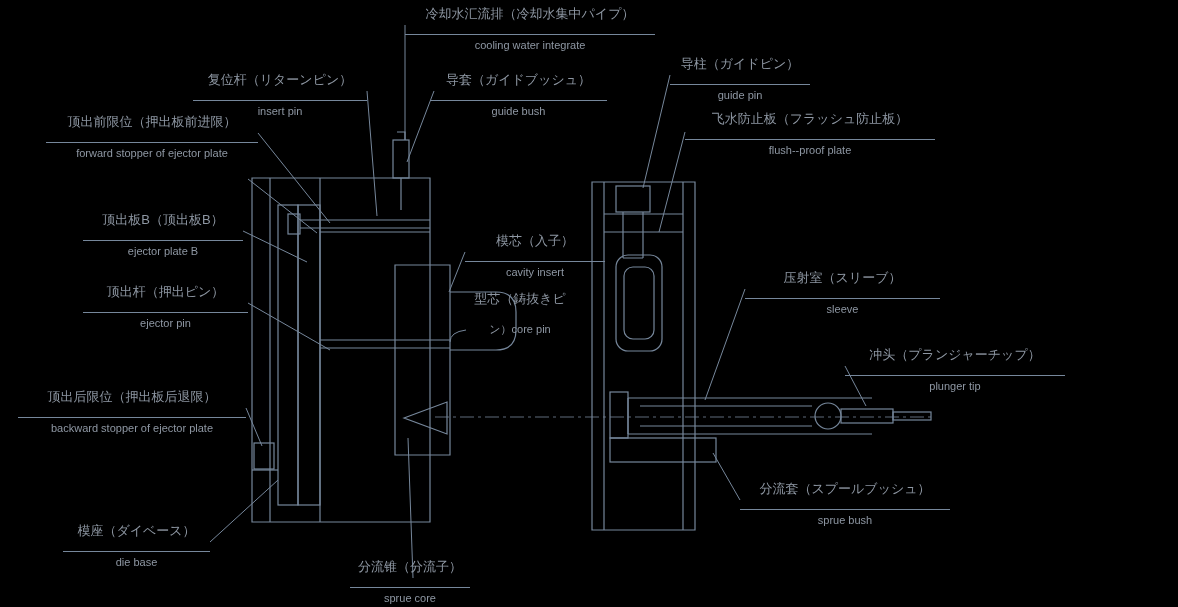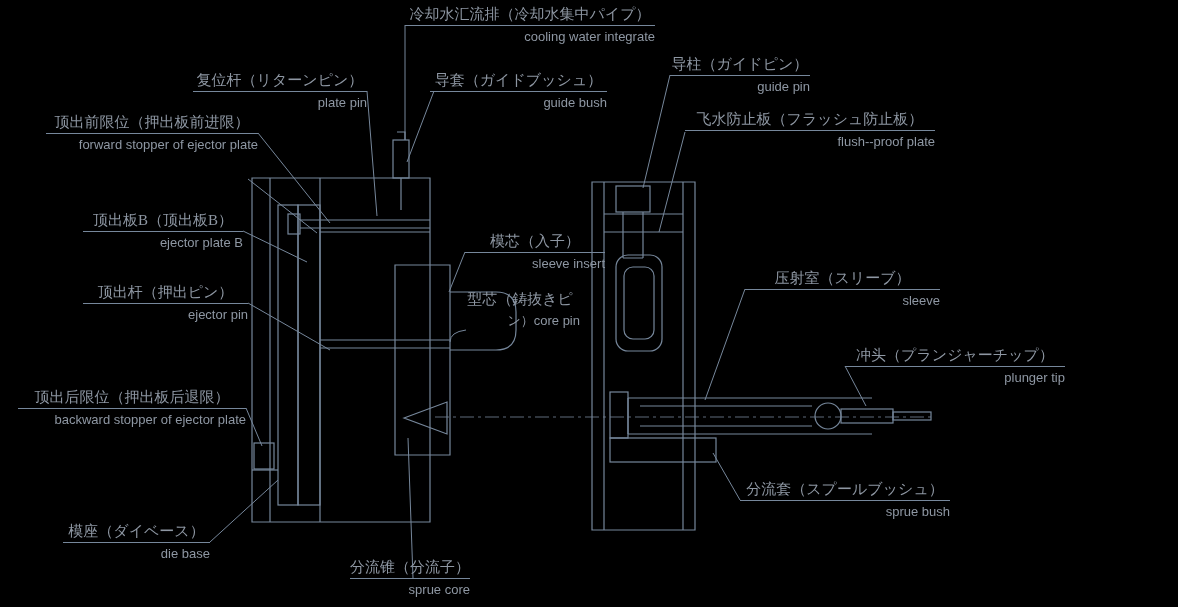--- a/index.html
+++ b/index.html
@@ -1,23 +1,23 @@
 <!DOCTYPE html>
 <html><head>
 <meta charset="utf-8">
 <style>
   html,body{margin:0;padding:0;background:#000;}
   body{width:1178px;height:607px;overflow:hidden;font-family:"Liberation Sans",sans-serif;}
   .canvas{position:relative;width:1178px;height:607px;background:#000;}
   svg.draw{position:absolute;left:0;top:0;}
   .label{position:absolute;color:#8e97a3;text-align:center;}
-  .label .zh{display:block;font-size:15px;line-height:18px;padding-bottom:2px;
-             border-bottom:1px solid #76879b;white-space:nowrap;font-family:Liberation Serif, serif;}
+  .label .zh{display:block;font-size:13px;line-height:18px;padding-bottom:11px;
+             border-bottom:1px solid #76879b;white-space:nowrap;}
   .label.no-rule .zh{border-bottom:none;}
-  .label .en{display:block;font-size:13px;line-height:17px;padding-top:2px;white-space:nowrap;text-align:right;}
+  .label .en{display:block;font-size:11px;line-height:17px;padding-top:2px;white-space:nowrap;}
 </style>
 </head>
 <body>
 
 <div class="canvas">
 
   <svg class="draw" width="1178" height="607" viewBox="0 0 1178 607" fill="none" stroke="#76879b" stroke-width="1.2">
 
     <g>
       <path d="M252,178 H430 V522 H252 Z"></path>
@@ -77,21 +77,21 @@
     </g>
   </svg>
 
   <div class="label" style="left:405px;top:5px;width:250px;">
     <span class="zh">冷却水汇流排（冷却水集中パイプ）</span>
     <span class="en">cooling water integrate</span>
   </div>
 
   <div class="label" style="left:193px;top:71px;width:174px;">
     <span class="zh">复位杆（リターンピン）</span>
-    <span class="en">plate pin</span>
+    <span class="en">insert pin</span>
   </div>
 
   <div class="label" style="left:670px;top:55px;width:140px;">
     <span class="zh">导柱（ガイドピン）</span>
     <span class="en">guide pin</span>
   </div>
 
   <div class="label" style="left:430px;top:71px;width:177px;">
     <span class="zh">导套（ガイドブッシュ）</span>
     <span class="en">guide bush</span>
@@ -108,21 +108,21 @@
   </div>
 
 
   <div class="label" style="left:83px;top:211px;width:160px;">
     <span class="zh">顶出板B（顶出板B）</span>
     <span class="en">ejector plate B</span>
   </div>
 
   <div class="label" style="left:465px;top:232px;width:140px;">
     <span class="zh">模芯（入子）</span>
-    <span class="en">sleeve insert</span>
+    <span class="en">cavity insert</span>
   </div>
 
   <div class="label" style="left:745px;top:269px;width:195px;">
     <span class="zh">压射室（スリーブ）</span>
     <span class="en">sleeve</span>
   </div>
 
   <div class="label" style="left:83px;top:283px;width:165px;">
     <span class="zh">顶出杆（押出ピン）</span>
     <span class="en">ejector pin</span>

